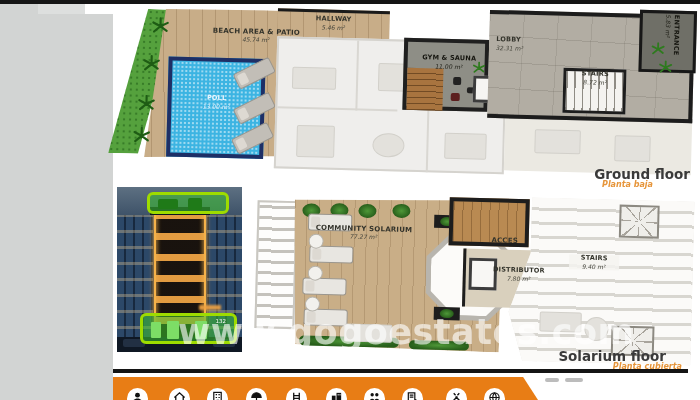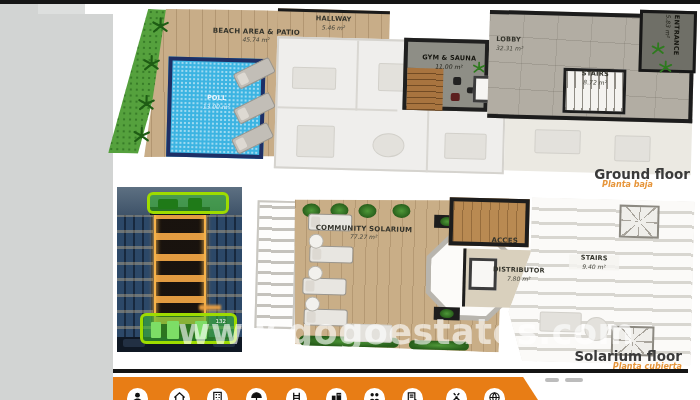--- a/index.html
+++ b/index.html
@@ -260,21 +260,21 @@
 
   <div class="abs planks" style="left:255px;top:2px;width:187px;height:164px;clip-path:polygon(13% 0,100% 0,100% 100%,10% 100%,2% 70%,13% 34%);"></div>
   <div class="abs spiral" style="left:367px;top:7px;width:40px;height:33px;"></div>
   <div class="abs spiral" style="left:362px;top:128px;width:43px;height:30px;"></div>
 
   <div class="fblob" style="left:290px;top:116px;width:40px;height:18px;"></div>
   <div class="fblob" style="left:335px;top:120px;width:22px;height:22px;border-radius:50%;"></div>
   <div class="fblob" style="left:95px;top:133px;width:46px;height:16px;"></div>
 </div>
 
-<div class="abs ftitle" style="left:535px;top:348px;width:147px;">Solarium floor</div>
+<div class="abs ftitle" style="left:519px;top:348px;width:147px;">Solarium floor</div>
 <div class="abs fsub" style="left:535px;top:362px;width:147px;">Planta cubierta</div>
 
 <div class="abs photo">
   <div class="bldg" style="left:-2px;top:28px;width:38px;height:130px;background:#2c4868;
        background-image:repeating-linear-gradient(0deg,rgba(230,200,150,.35) 0 3px,transparent 3px 16px),
                         repeating-linear-gradient(90deg,rgba(10,20,35,.6) 0 2px,transparent 2px 9px);"></div>
   <div class="bldg" style="left:90px;top:28px;width:37px;height:130px;background:#2c4868;
        background-image:repeating-linear-gradient(0deg,rgba(230,200,150,.35) 0 3px,transparent 3px 16px),
                         repeating-linear-gradient(90deg,rgba(10,20,35,.6) 0 2px,transparent 2px 9px);"></div>
   <div class="bldg" style="left:38px;top:26px;width:50px;height:132px;background:#141f30;

